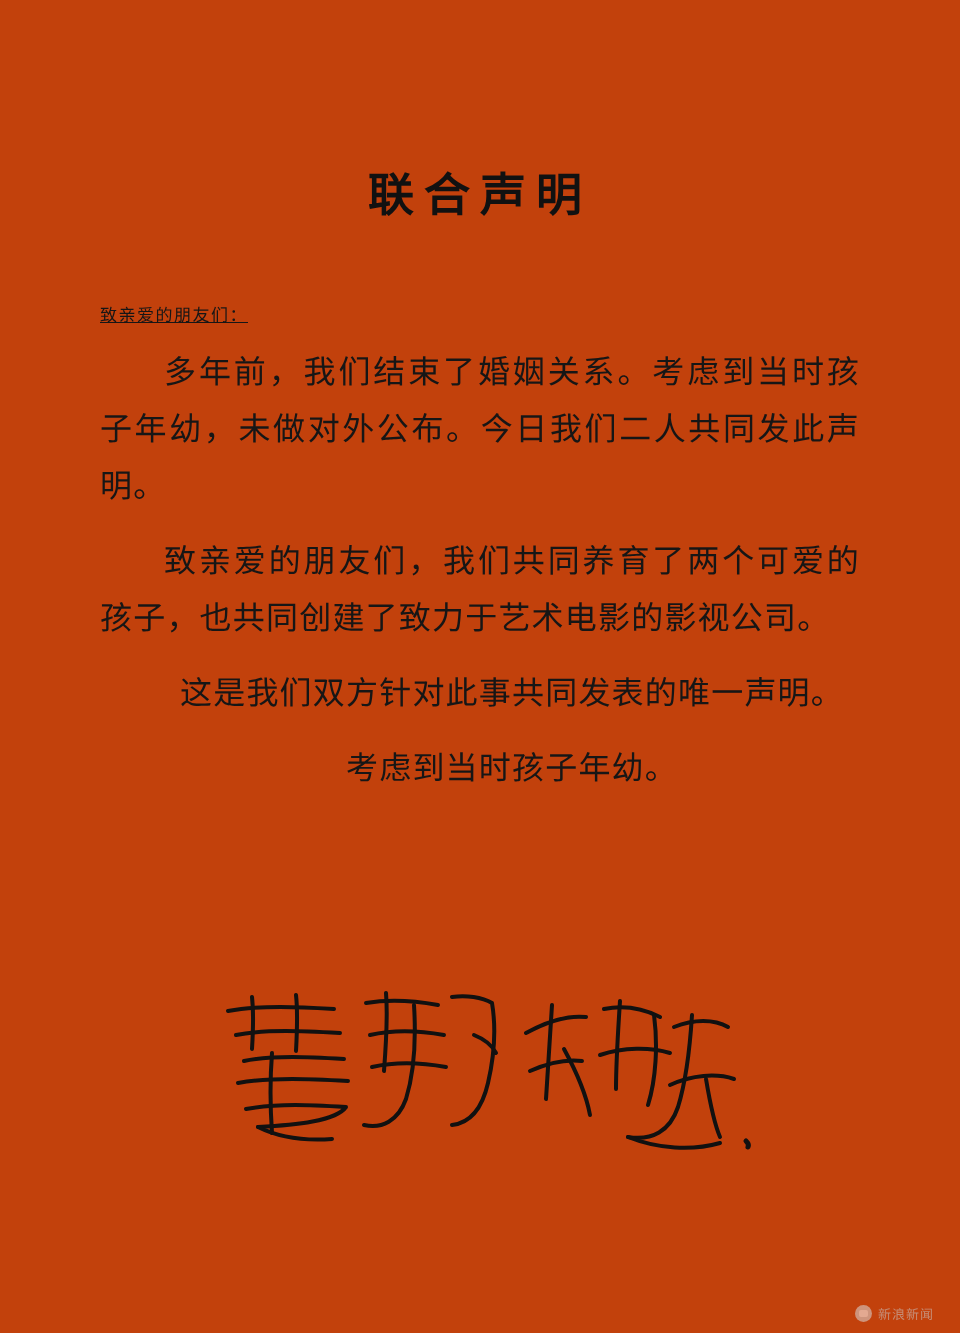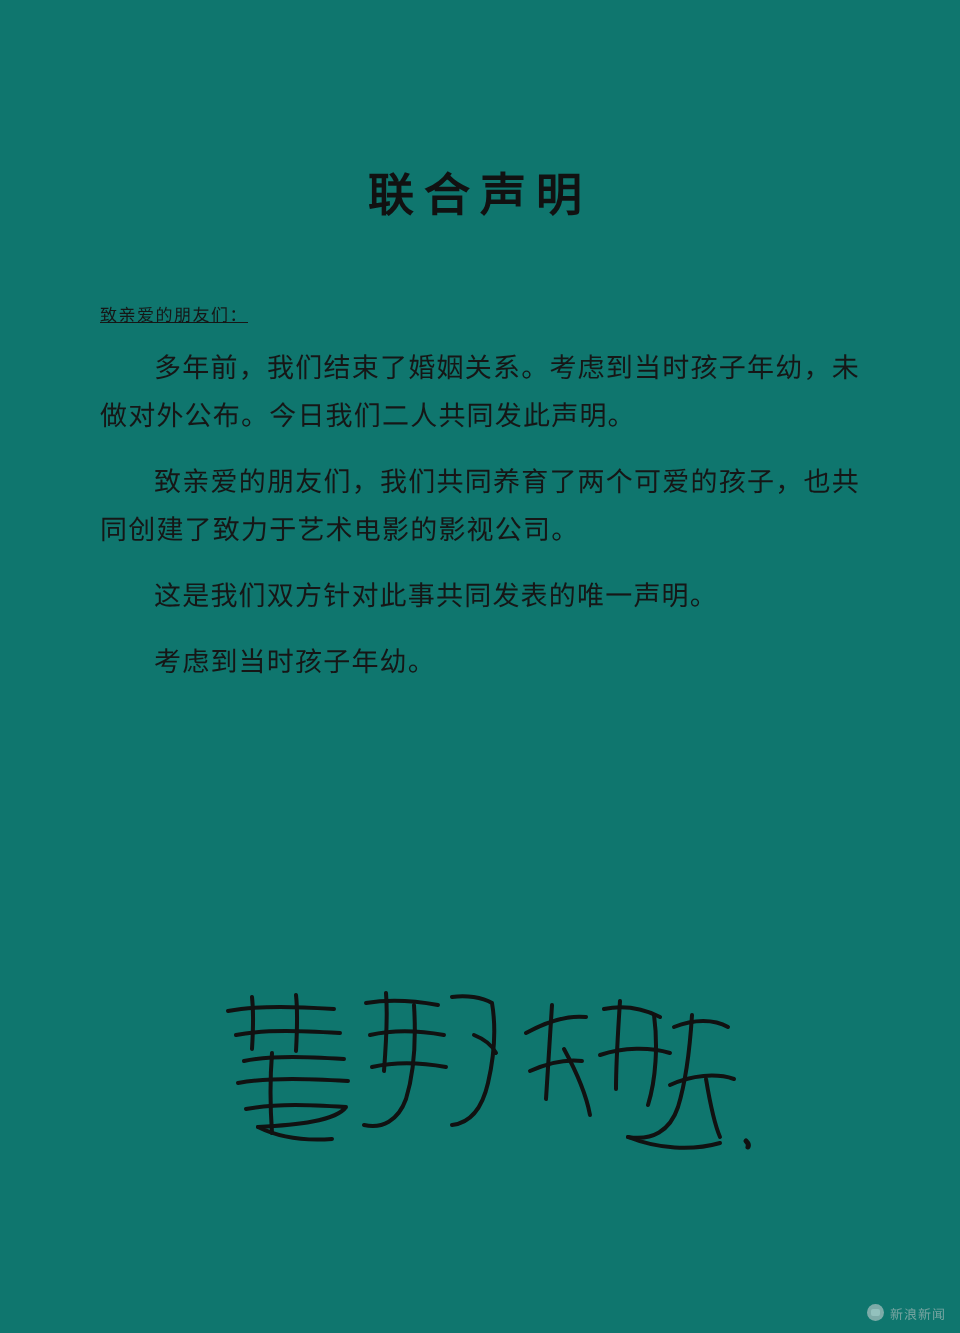--- a/index.html
+++ b/index.html
@@ -11,21 +11,21 @@
     width: 960px;
     height: 1333px;
     position: relative;
     overflow: hidden;
     font-family: "DejaVu Serif", "Liberation Serif", serif;
     color: #1a1a1a;
   }
   .page {
     position: absolute;
     inset: 0;
-    background: #0f766e;
+    background: #c2410c;
   }
   .doc-title {
     text-align: center;
     font-family: "DejaVu Serif", "Liberation Serif", serif;
     font-weight: 700;
     font-size: 46px;
     letter-spacing: 10px;
     margin: 0;
     padding-top: 158px;
     color: #111;
@@ -37,49 +37,49 @@
   }
   .salutation {
     font-size: 17px;
     line-height: 1.6;
     letter-spacing: 1.5px;
     color: #161616;
     margin: 0 0 15px 0;
     text-decoration: underline;
   }
   .para {
-    font-size: 27px;
+    font-size: 32px;
     line-height: 1.78;
     letter-spacing: 1.2px;
     text-indent: 2em;
     margin: 0 0 18px 0;
     color: #161616;
     text-align: justify;
     text-justify: inter-ideograph;
   }
   .para.last-short {
-    text-align: left;
+    text-align: center;
   }
   .signature-area {
     position: absolute;
     left: 0;
     right: 0;
     top: 975px;
     height: 220px;
   }
   .signature-svg {
     display: block;
     margin: 0 auto;
   }
   .watermark {
     position: absolute;
-    right: 14px;
+    right: 26px;
     bottom: 10px;
     display: flex;
-    align-items: flex-start;
+    align-items: center;
     gap: 6px;
     opacity: 0.55;
   }
   .wm-logo {
     width: 17px;
     height: 17px;
     border-radius: 50%;
     background: #d8d8d8;
     position: relative;
   }

